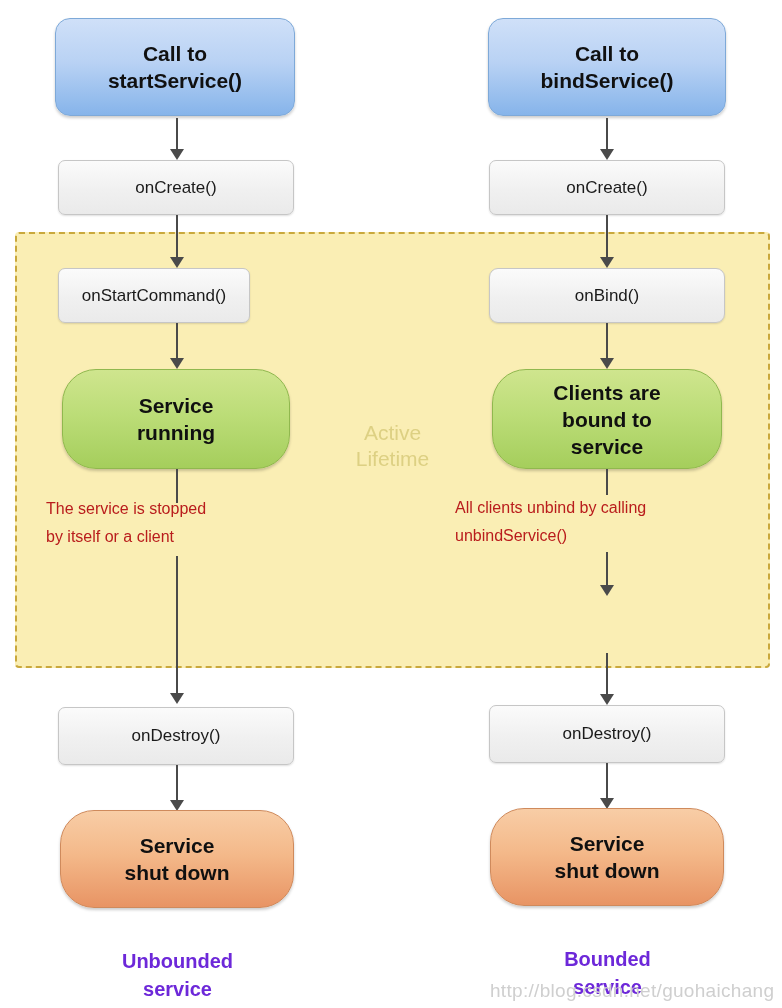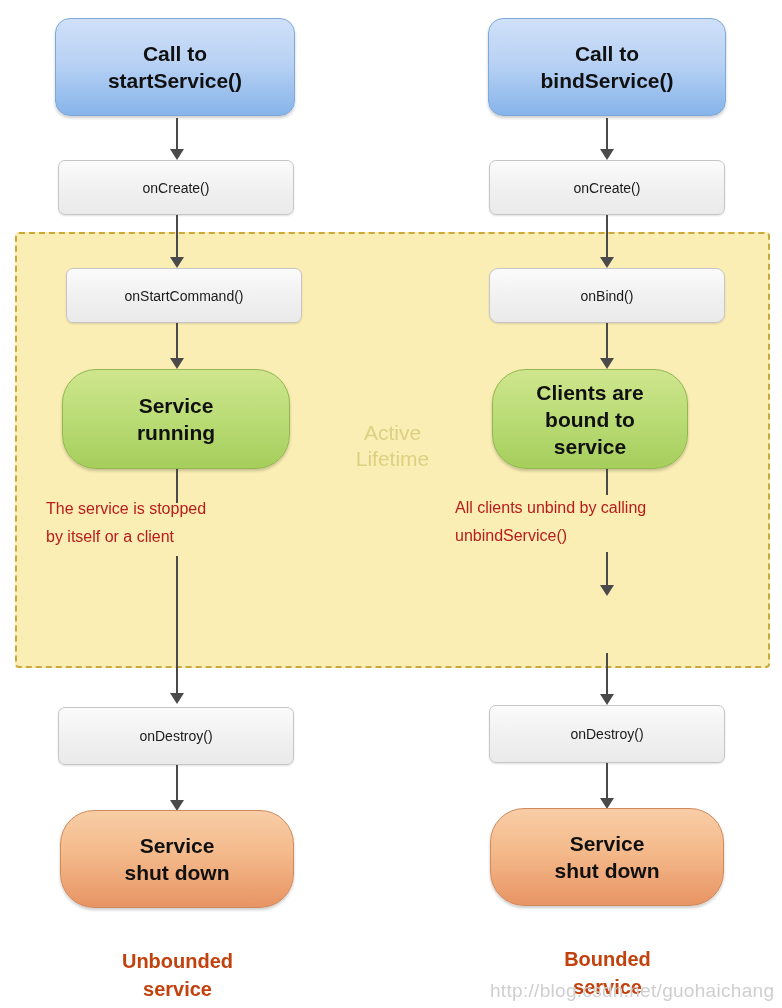--- a/index.html
+++ b/index.html
@@ -50,21 +50,21 @@
     justify-content: center;
     text-align: center;
   }
 
   
   .box-callback {
     background: linear-gradient(to bottom, #fbfbfb 0%, #f0f0f0 55%, #eaeaea 100%);
     border: 1px solid #c6c6c6;
     border-radius: 7px;
     box-shadow: 0 1px 2px rgba(0,0,0,0.13);
-    font-size: 14px;
+    font-size: 17px;
     color: #1a1a1a;
     font-weight: 400;
   }
 
   
   .box-blue {
     background: linear-gradient(to bottom, #cfe0f8 0%, #b9d2f4 45%, #86b4ea 100%);
     border: 1px solid #7ea9d8;
     border-radius: 15px;
     box-shadow: 0 2px 3px rgba(0,0,0,0.2);
@@ -132,21 +132,21 @@
     white-space: pre-line;
   }
 
   
   .caption {
     position: absolute;
     text-align: center;
     font-size: 20px;
     line-height: 28px;
     font-weight: bold;
-    color: #c2410c;
+    color: #6d28d9;
     white-space: pre-line;
   }
 
   
   .watermark {
     position: absolute;
     left: 490px;
     top: 980px;
     font-size: 19px;
     color: #cfcfcf;
@@ -171,21 +171,21 @@
     <div class="head"></div>
   </div>
 
   <div class="node box-callback" style="left: 58px; top: 160px; width: 236px; height: 55px; white-space: pre-line;">onCreate()</div>
 
   <div class="arrow" style="left:169px; top:215px; width:16px; height:53px;">
     <div class="stem" style="height:42px;"></div>
     <div class="head"></div>
   </div>
 
-  <div class="node box-callback" style="left: 58px; top: 268px; width: 236px; height: 55px; white-space: pre-line; margin-left: 8px;">onStartCommand()</div>
+  <div class="node box-callback" style="left: 58px; top: 268px; width: 192px; height: 55px; white-space: pre-line;">onStartCommand()</div>
 
   <div class="arrow" style="left:169px; top:323px; width:16px; height:46px;">
     <div class="stem" style="height:35px;"></div>
     <div class="head"></div>
   </div>
 
   <div class="node box-green" style="left: 62px; top: 369px; width: 228px; height: 100px; white-space: pre-line;">Service
 running</div>
 
   <div class="arrow no-head" style="left:169px; top:469px; width:16px; height:34px;">
@@ -229,21 +229,21 @@
     <div class="head"></div>
   </div>
 
   <div class="node box-callback" style="left: 489px; top: 268px; width: 236px; height: 55px; white-space: pre-line; border-radius: 9px;">onBind()</div>
 
   <div class="arrow" style="left:599px; top:323px; width:16px; height:46px;">
     <div class="stem" style="height:35px;"></div>
     <div class="head"></div>
   </div>
 
-  <div class="node box-green" style="left: 492px; top: 369px; width: 196px; height: 100px; white-space: pre-line;">Clients are
+  <div class="node box-green" style="left: 492px; top: 369px; width: 230px; height: 100px; white-space: pre-line;">Clients are
 bound to
 service</div>
 
   <div class="arrow no-head" style="left:599px; top:469px; width:16px; height:26px;">
     <div class="stem" style="height:26px;"></div>
 
   </div>
 
   <div class="annotation" style="left: 455px; top: 494px; width: 305px; white-space: pre-line;">All clients unbind by calling
 unbindService()</div>

